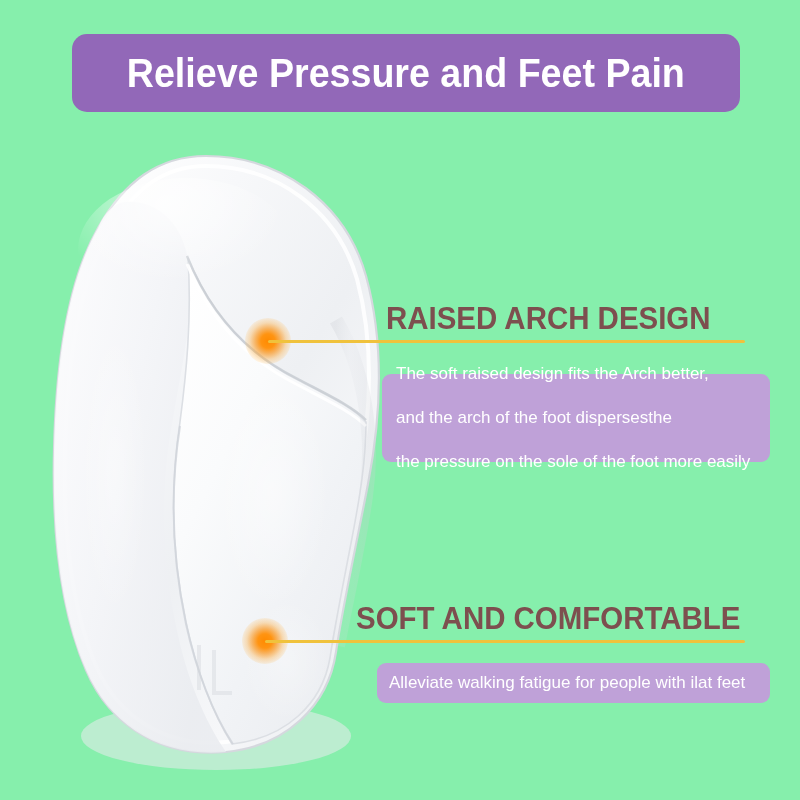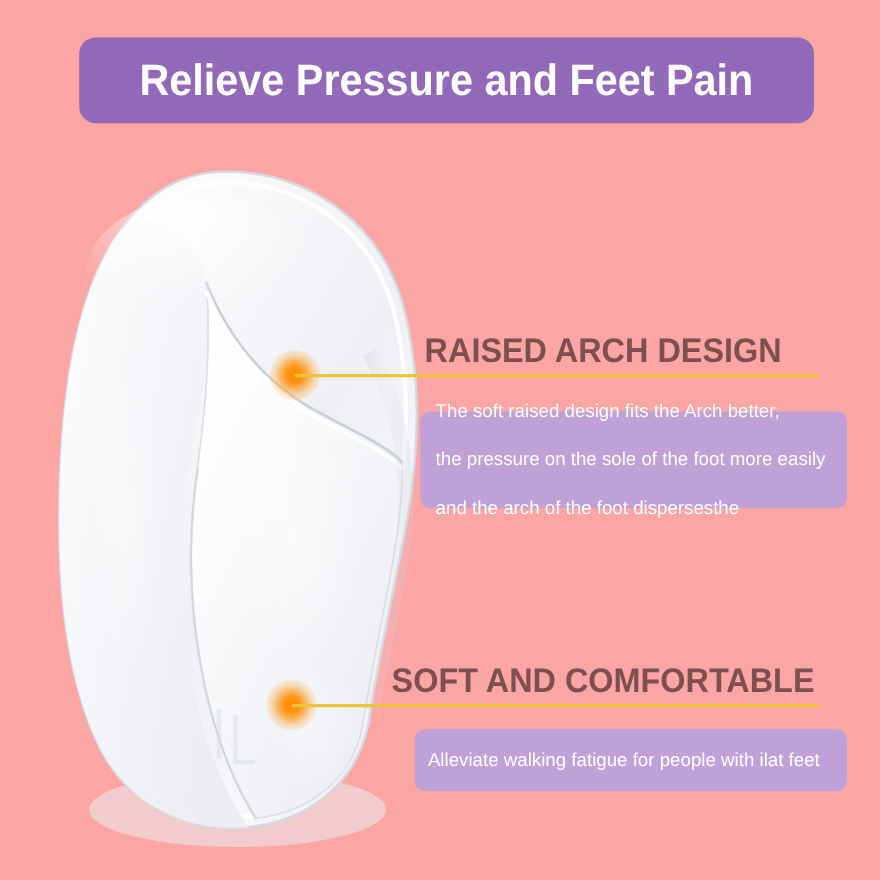--- a/index.html
+++ b/index.html
@@ -8,21 +8,21 @@
     padding: 0;
     background: #ffffff;
   }
   body {
     font-family: "Liberation Sans", sans-serif;
   }
   #page {
     position: relative;
     width: 800px;
     height: 800px;
-    background: #fca5a5;
+    background: #86efac;
     overflow: hidden;
   }
 
   
   .header-banner {
     position: absolute;
     left: 72px;
     top: 34px;
     width: 668px;
     height: 78px;
@@ -119,21 +119,21 @@
     width: 388px; height: 88px;
     padding: 0 14px;
   }
 
   
   #callout-2 .callout-heading { left: 356px; top: 603px; }
   #callout-2 .lead-line       { left: 265px; top: 640px; width: 480px; }
   #callout-2 .lead-dot        { left: 242px; top: 618px; }
   #callout-2 .text-box {
     left: 377px; top: 663px;
-    width: 393px; height: 56px;
+    width: 393px; height: 40px;
     padding: 0 12px;
   }
 </style>
 </head>
 <body>
 
 <div id="page">
 
   <div class="header-banner">
     <div class="header-title">Relieve Pressure and Feet Pain</div>
@@ -242,22 +242,22 @@
       </g>
     </svg>
   </div>
 
   <div class="callout" id="callout-1">
     <div class="lead-dot"></div>
     <div class="lead-line"></div>
     <div class="callout-heading">RAISED ARCH DESIGN</div>
     <div class="text-box">
       <div class="tb-line">The soft raised design fits the Arch better,</div>
+      <div class="tb-line">and the arch of the foot dispersesthe</div>
       <div class="tb-line">the pressure on the sole of the foot more easily</div>
-      <div class="tb-line">and the arch of the foot dispersesthe</div>
     </div>
   </div>
 
   <div class="callout" id="callout-2">
     <div class="lead-dot"></div>
     <div class="lead-line"></div>
     <div class="callout-heading">SOFT AND COMFORTABLE</div>
     <div class="text-box">
       <div class="tb-line">Alleviate walking fatigue for people  with ilat feet</div>
     </div>

